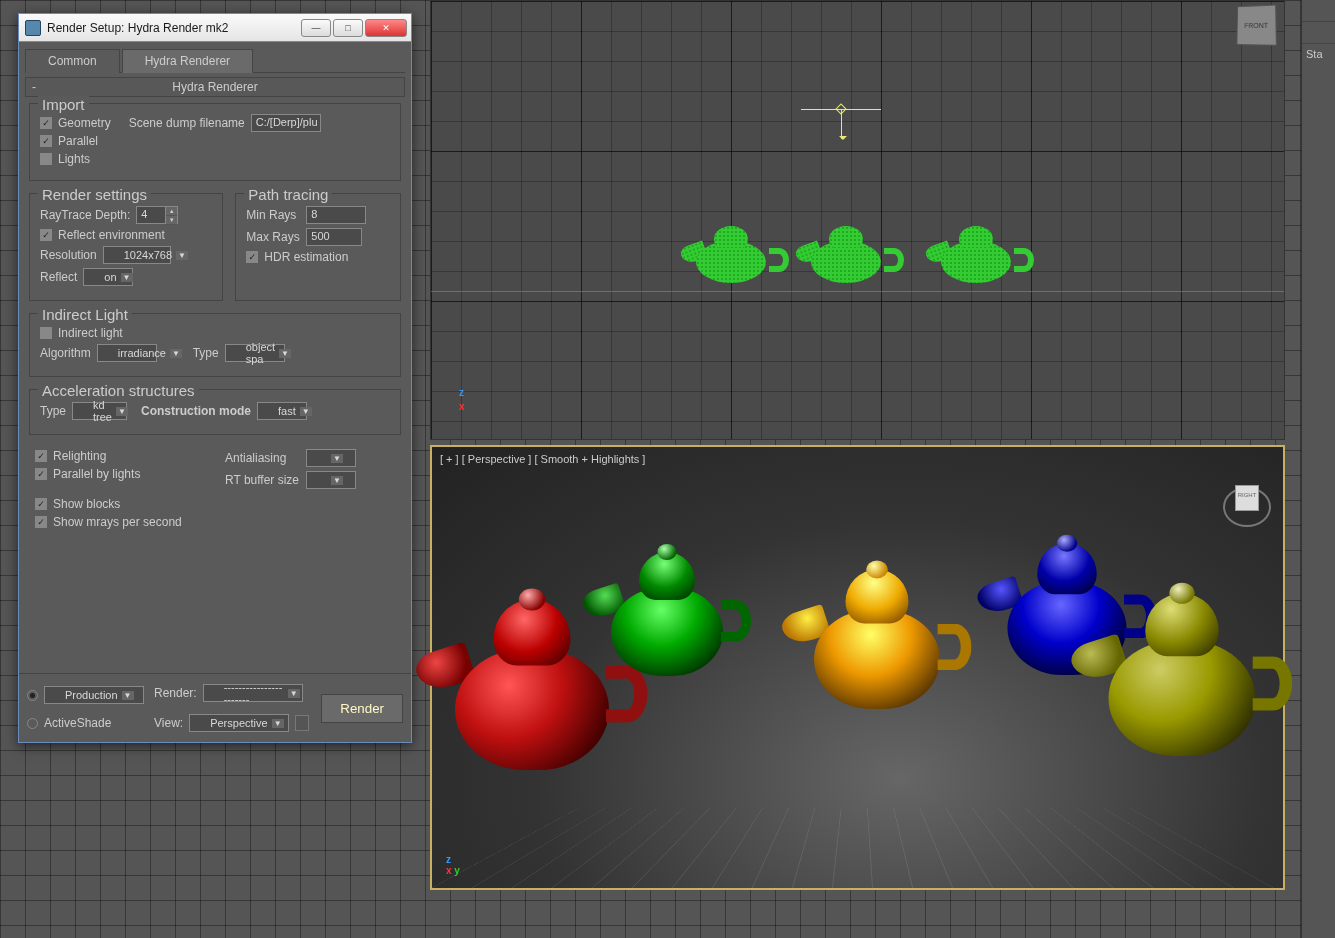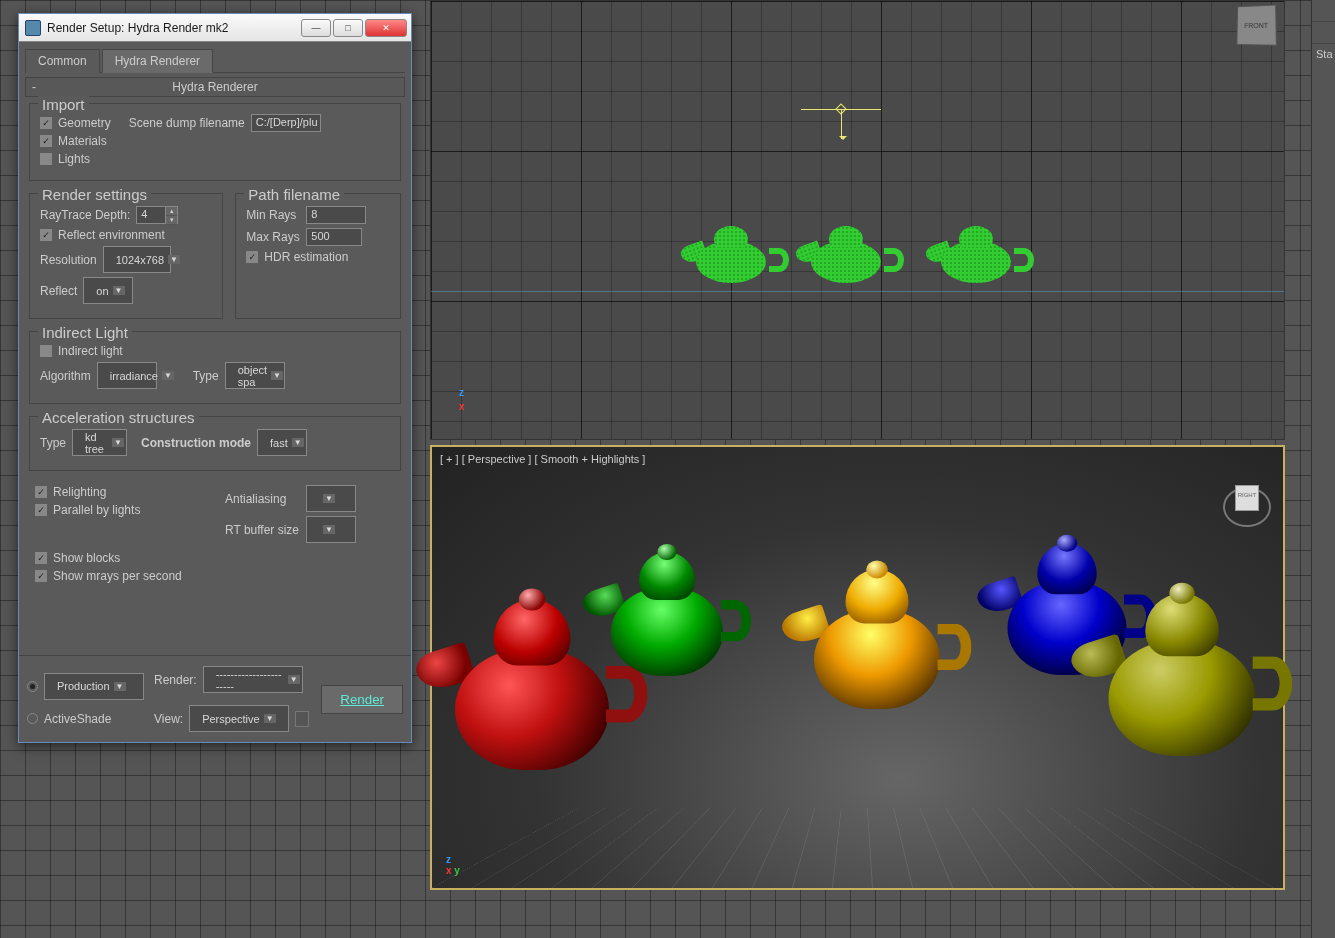--- a/index.html
+++ b/index.html
@@ -28,47 +28,47 @@
 .app-icon { width:16px; height:16px; margin-right:6px; background:#58a; border:1px solid #246; border-radius:2px; }
 .titlebar-text { flex:1; color:#1a1a1a; font-size:12px; }
 .winbtns { display:flex; gap:2px; }
 .winbtn { width:30px; height:18px; border:1px solid #888; border-radius:3px; display:flex; align-items:center; justify-content:center; font-size:9px; color:#333; }
 .winbtn.min { background:linear-gradient(#fafafa,#ddd); }
 .winbtn.max { background:linear-gradient(#fafafa,#ddd); }
 .winbtn.close { background:linear-gradient(#f88,#d33); color:#fff; width:42px; }
 
 .content { flex:1; background:#5a5a5a; padding:6px; display:flex; flex-direction:column; }
 .tabs { display:flex; border-bottom:1px solid #444; margin-bottom:4px; }
-.tab { padding:4px 12px; background:#5a5a5a; border:1px solid #444; border-bottom:none; margin-right:2px; color:#ccc; font-size:12px; position:relative; top:1px; }
+.tab { padding:4px 22px; background:#5a5a5a; border:1px solid #444; border-bottom:none; margin-right:2px; color:#ccc; font-size:12px; position:relative; top:1px; }
 .tab.active { background:#6a6a6a; border-bottom:1px solid #6a6a6a; }
 
 .rollout-header { background:#585858; border:1px solid #444; padding:2px 6px; text-align:center; color:#ccc; font-size:12px; position:relative; }
 .rollout-header::before { content:"-"; position:absolute; left:6px; }
 
 .fieldset { border:1px solid #444; margin:6px 4px; padding:8px 10px 10px; position:relative; }
 .fieldset > .legend { position:absolute; top:-8px; left:8px; background:#5a5a5a; padding:0 4px; color:#ccc; font-size:15px; }
 .row { display:flex; align-items:center; gap:6px; margin:4px 0; font-size:12px; color:#ccc; }
 .check { width:12px; height:12px; border:1px solid #888; background:#888; display:inline-flex; align-items:center; justify-content:center; font-size:9px; color:#222; }
 .check.checked::after { content:"✓"; }
 .textfield { background:#4a4a4a; border:1px solid #888; color:#d8d8d8; padding:1px 4px; font-size:11px; height:18px; }
-.selectbox { background:#4a4a4a; border:1px solid #888; color:#d8d8d8; padding:1px 2px 1px 12px; font-size:11px; height:27px; display:inline-flex; align-items:center; }
+.selectbox { background:#4a4a4a; border:1px solid #888; color:#d8d8d8; padding:1px 2px 1px 20px; font-size:11px; height:18px; display:inline-flex; align-items:center; }
 .selectbox::after { content:"▼"; margin-left:4px; font-size:8px; background:#666; padding:0 2px; }
 .spinner { display:inline-flex; }
 .spinner .textfield { width:30px; }
 .spinner .arrows { width:12px; height:18px; border:1px solid #888; border-left:none; display:flex; flex-direction:column; }
 .spinner .arrows span { flex:1; font-size:6px; text-align:center; line-height:8px; background:#666; border-bottom:1px solid #555;}
 .cols2 { display:flex; gap:20px; }
 .col { flex:1; }
 
 .footer { padding:6px 8px; border-top:1px solid #444; display:flex; align-items:center; gap:10px; background:#5a5a5a; }
 .radio { width:11px; height:11px; border:1px solid #888; border-radius:50%; display:inline-block; position:relative; }
 .radio.selected::after { content:""; position:absolute; inset:2px; background:#222; border-radius:50%; }
 .footer-left { display:flex; flex-direction:column; gap:4px; }
 .footer-mid { display:flex; flex-direction:column; gap:4px; }
-.btn-render { margin-left:auto; padding:6px 18px; background:#6a6a6a; border:1px solid #444; color:#5eead4;text-decoration:underline; }
+.btn-render { margin-left:auto; padding:6px 18px; background:#6a6a6a; border:1px solid #444; color:#fef9c3; }
 .selectwide { width:100px; }
 .lock-icon { width:14px; height:16px; background:#555; border:1px solid #777; display:inline-block; }
 
 
 .viewport-top {
   position:absolute; left:430px; top:0; width:855px; height:440px;
   border:1px solid #333; background:#4a4a4a;
   background-image:
     linear-gradient(to right, rgba(0,0,0,.5) 1px, transparent 1px),
     linear-gradient(to bottom, rgba(0,0,0,.5) 1px, transparent 1px),
@@ -146,21 +146,21 @@
 .blue .tp-spout{background:radial-gradient(circle at 60% 30%, #55f, #006 70%);}
 .blue .tp-handle{ border-color:#008; }
 
 .olive .tp-body{ background:radial-gradient(circle at 35% 25%, #cc6, #990 40%, #330 80%, #000); }
 .olive .tp-lid { background:radial-gradient(circle at 35% 25%, #dd7, #880 50%, #220); }
 .olive .tp-knob{ background:radial-gradient(circle at 35% 30%, #eeb, #770 70%); }
 .olive .tp-spout{background:radial-gradient(circle at 40% 30%, #bb5, #660 70%);}
 .olive .tp-handle{ border-color:#770; }
 
 .gizmo-persp { position:absolute; left:14px; bottom:12px; font-size:10px; font-weight:bold; }
-.right-sidebar { position:absolute; right:0; top:0; width:24px; height:100%; background:#555; border-left:1px solid #333; }
+.right-sidebar { position:absolute; right:0; top:0; width:34px; height:100%; background:#555; border-left:1px solid #333; }
 .right-sidebar .sbtn { height:22px; border-bottom:1px solid #444; }
 </style>
 </head>
 <body>
 
 <div class="grid-bg left-grid"></div>
 
 <div class="viewport-top">
   <div class="viewcube">FRONT</div>
   <div class="ground-line"></div>
@@ -271,21 +271,21 @@
     <div class="fieldset">
       <div class="legend">Import</div>
       <div style="display:flex; gap:18px;">
         <div>
           <div class="row">
               <span class="check checked"></span>
               <span>Geometry</span>
             </div>
           <div class="row">
               <span class="check checked"></span>
-              <span>Materials</span>
+              <span>Parallel</span>
             </div>
           <div class="row">
               <span class="check"></span>
               <span>Lights</span>
             </div>
         </div>
         <div>
           <div class="row" style="margin-top:2px;">
             <span>Scene dump filename</span>
             <span class="textfield" style="width:70px;">C:/[Derp]/plu</span>
@@ -314,21 +314,21 @@
         <div class="row">
             <span>Resolution</span>
           <span class="selectbox" style="width:68px;">1024x768</span>
           </div>
         <div class="row">
             <span>Reflect</span>
           <span class="selectbox" style="width:50px;">on</span>
           </div>
       </div>
       <div class="fieldset" style="flex:1;">
-        <div class="legend">Path filename</div>
+        <div class="legend">Path tracing</div>
         <div class="row">
             <span style="width:54px;">Min Rays</span>
           <span class="textfield" style="width:60px;">8</span>
           </div>
         <div class="row">
             <span style="width:54px;">Max Rays</span>
           <span class="textfield" style="width:56px;">500</span>
           </div>
         <div class="row">
             <span class="check checked"></span>

